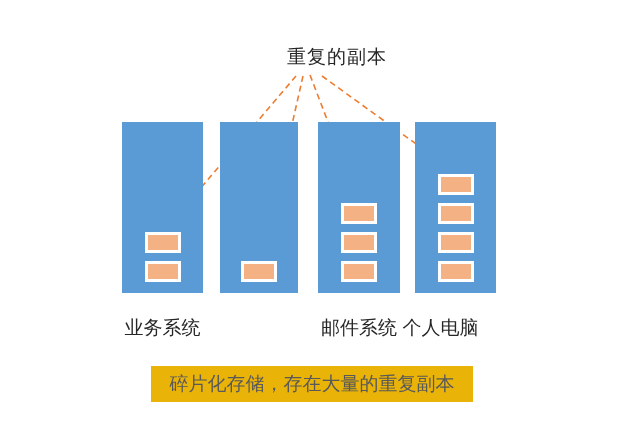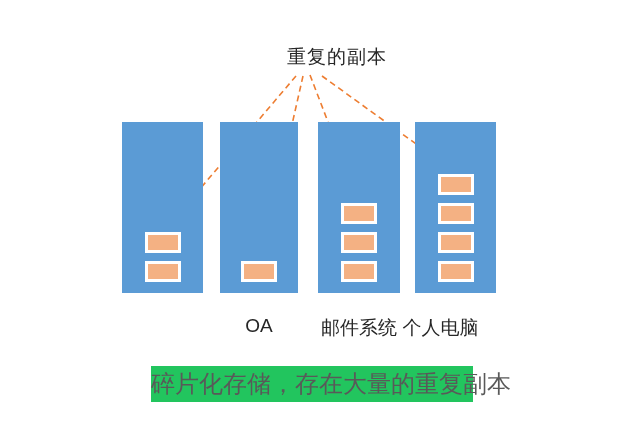--- a/index.html
+++ b/index.html
@@ -72,23 +72,23 @@
   .label-2 { left: 220px; width: 78px; }
   .label-3 { left: 318px; width: 82px; text-align: center; }
   .label-4 { left: 400px; width: 81px; }
 
   .caption-banner {
     position: absolute;
     left: 151px;
     top: 366px;
     width: 322px;
     height: 36px;
-    background: #22c55e;
+    background: #eab308;
     color: #595959;
-    font-size: 24px;
+    font-size: 19px;
     line-height: 36px;
     text-align: center;
     white-space: nowrap;
   }
 </style>
 </head>
 <body>
 
 <div class="canvas">
 
@@ -118,19 +118,19 @@
       <div class="copy"></div>
       <div class="copy"></div>
     </div>
   <div class="column col-4">
       <div class="copy"></div>
       <div class="copy"></div>
       <div class="copy"></div>
       <div class="copy"></div>
     </div>
 
-  <div class="col-label label-2">OA</div>
+  <div class="col-label label-1">业务系统</div>
   <div class="col-label label-3">邮件系统</div>
   <div class="col-label label-4">个人电脑</div>
 
   <div class="caption-banner">碎片化存储，存在大量的重复副本</div>
 
 </div>
 
 </body></html>

